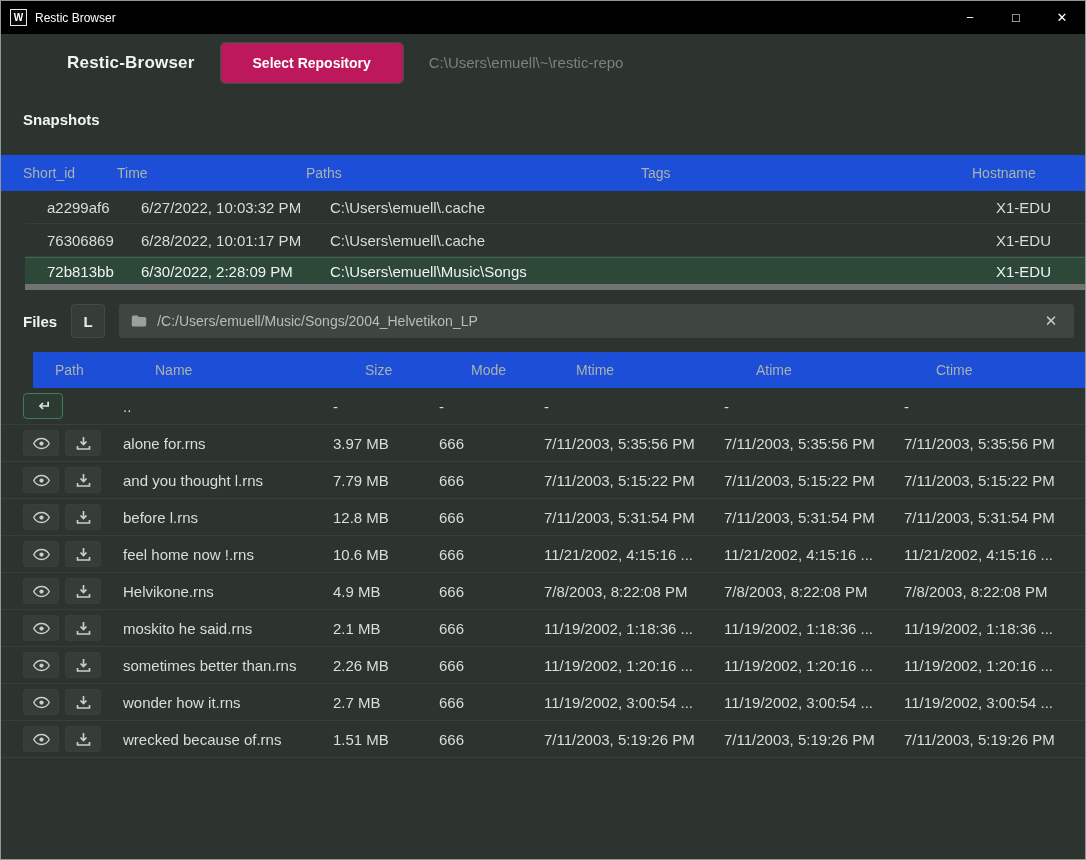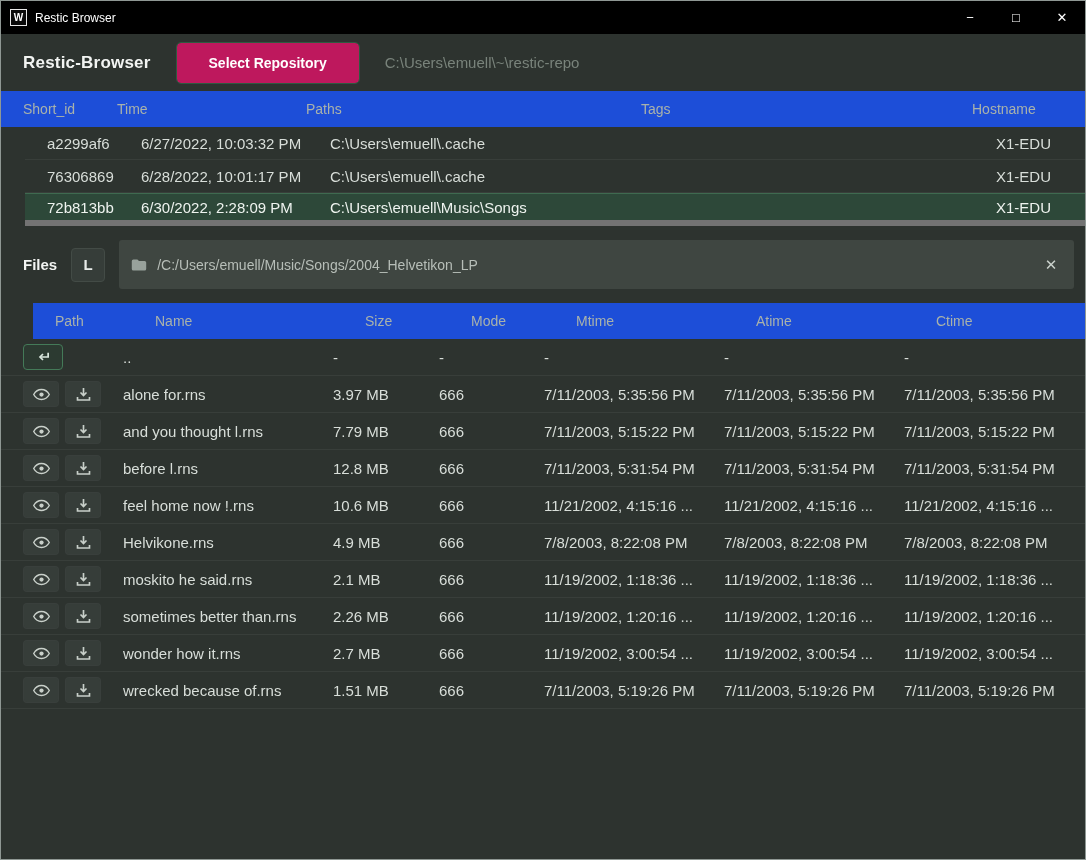--- a/index.html
+++ b/index.html
@@ -9,41 +9,41 @@
 
   
   .titlebar { flex:0 0 33px; background:#000; display:flex; align-items:center; justify-content:space-between; color:#fff; }
   .title-left { display:flex; align-items:center; gap:8px; padding-left:9px; font-size:12px; }
   .app-icon { width:17px; height:17px; background:#0a0a0a; border:1px solid #e8e8e8; color:#fff; font-size:10px; font-weight:bold; display:flex; align-items:center; justify-content:center; }
   .win-controls { display:flex; height:100%; }
   .win-btn { width:46px; height:100%; display:flex; align-items:center; justify-content:center; font-size:13px; color:#fff; background:transparent; border:none; font-family:inherit; cursor:default; }
 
   
   .header { flex:0 0 57px; display:flex; align-items:center; padding:0 22px; gap:26px; }
-  .app-title { font-size:17px; color:#f2f4f2; font-weight:700; letter-spacing:.2px; }
+  .app-title { font-size:17px; color:#f2f4f2; font-weight:700; letter-spacing:.2px;margin-left:44px; }
   .repo-btn { background:#be185d; border:1px solid #31604400; outline:1px solid #2e5a40; color:#fff; font-weight:600; font-size:14px; padding:11px 31px; border-radius:4px; font-family:inherit; }
   .repo-path { color:#79837b; font-size:15px; }
 
   
   .snap-title-wrap { padding:20px 22px 27px; }
   .section-title { color:#f2f4f2; font-weight:700; font-size:15px; }
 
   
   .thead { display:grid; align-items:center; background:#1d4ed8; color:#a9b2ab; font-size:14px; height:36px; padding:0 22px; }
   .row { display:grid; align-items:center; padding:0 22px; color:#d8ded9; font-size:15px; border-bottom:1px solid rgba(255,255,255,0.055); }
 
   
   .snap-grid { grid-template-columns:94px 189px 335px 331px 1fr; }
   .srow { height:33px;margin-left:24px; }
   .srow.selected { background:#2d4839; color:#eef3ef; border-top:1px solid #3f6a50; border-bottom:6px solid #737373; }
 
   
   .files-bar { display:flex; align-items:center; gap:14px; padding:14px 11px 0 22px; }
   .root-btn { width:34px; height:34px; background:#363d39; border:1px solid #434b46; border-radius:4px; color:#e7ebe8; font-size:15px; font-weight:600; font-family:inherit; display:flex; align-items:center; justify-content:center; }
-  .path-bar { flex:1; height:49px; background:#3f4641; border-radius:3px; display:flex; align-items:center; gap:10px; padding:0 12px 0 12px; }
+  .path-bar { flex:1; height:34px; background:#3f4641; border-radius:3px; display:flex; align-items:center; gap:10px; padding:0 12px 0 12px; }
   .path-text { flex:1; color:#b7beb8; font-size:14px; white-space:nowrap; overflow:hidden; text-overflow:ellipsis; }
   .path-clear { background:none; border:none; color:#cbd2cc; font-size:15px; width:22px; height:22px; display:flex; align-items:center; justify-content:center; font-family:inherit; }
 
   
   .files-thead { margin-top:14px;margin-left:32px; }
   .file-grid { grid-template-columns:100px 210px 106px 105px 180px 180px 1fr; }
   .frow { height:37px; }
   .frow .cell { white-space:nowrap; overflow:hidden; }
   .actions { display:flex; gap:6px; align-items:center; }
   .icon-btn { width:36px; height:26px; background:#363d39; border:1px solid #40474250; border-radius:4px; display:flex; align-items:center; justify-content:center; }
@@ -67,20 +67,23 @@
       <button class="win-btn">✕</button>
     </div>
   </div>
 
   <div class="header">
     <div class="app-title">Restic-Browser</div>
     <button class="repo-btn">Select Repository</button>
     <span class="repo-path">C:\Users\emuell\~\restic-repo</span>
   </div>
 
+  <div class="snap-title-wrap">
+    <div class="section-title">Snapshots</div>
+  </div>
 
   <div class="thead snap-grid">
     <div>Short_id</div>
     <div>Time</div>
     <div>Paths</div>
     <div>Tags</div>
     <div>Hostname</div>
   </div>
   <div>
       <div class="row snap-grid srow">

